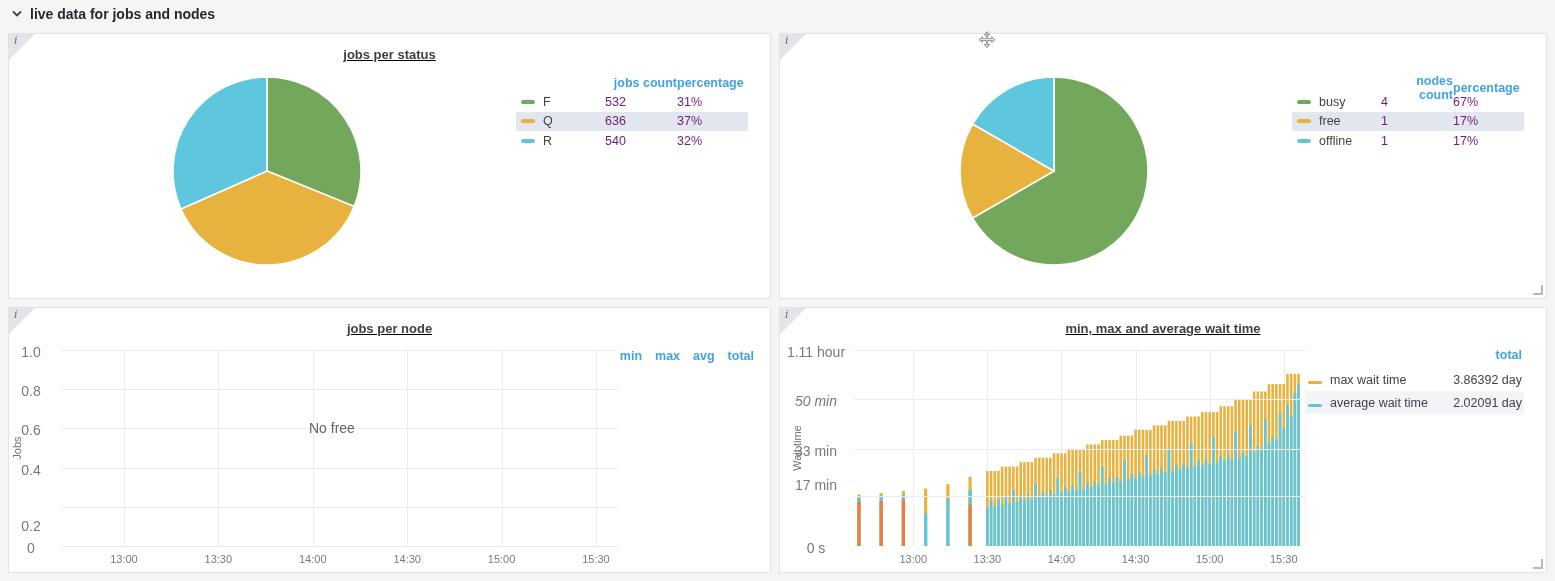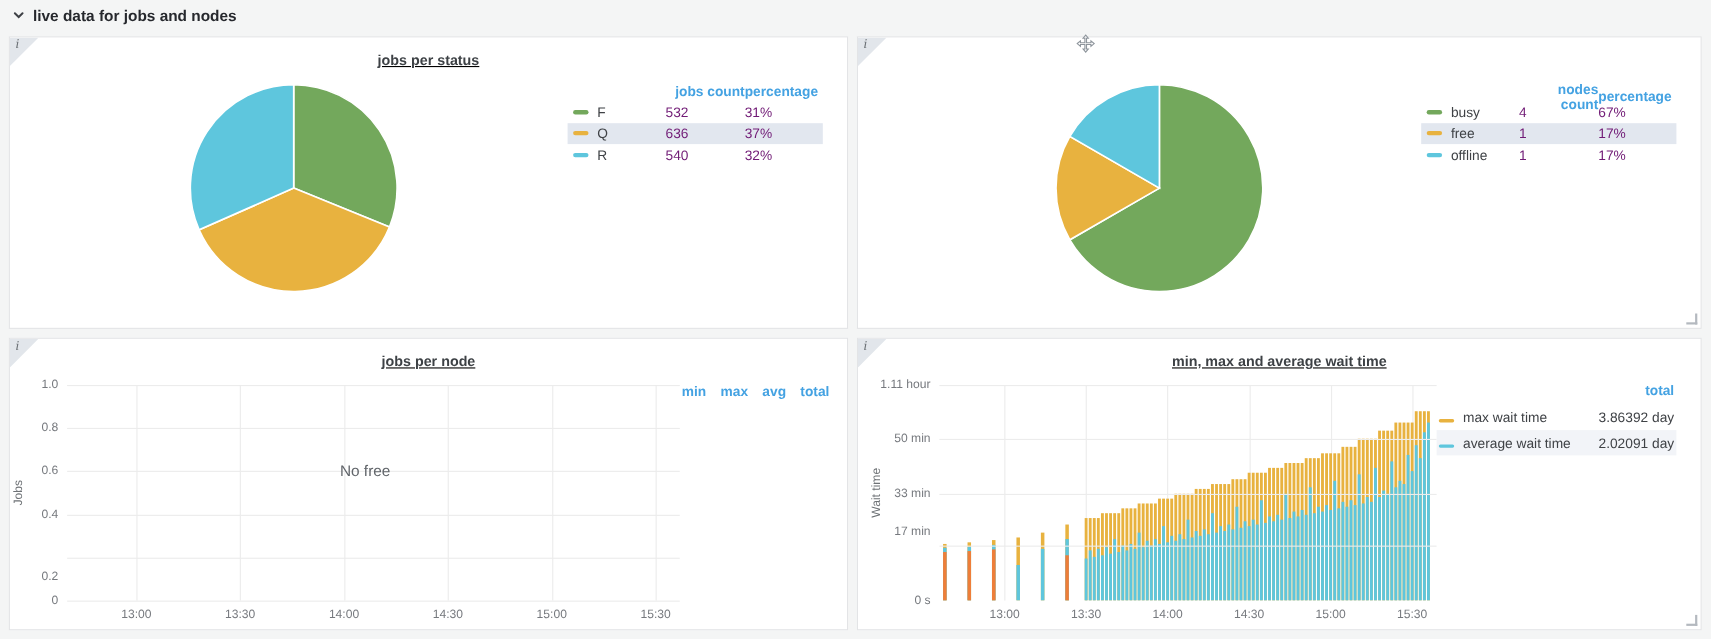--- a/index.html
+++ b/index.html
@@ -42,21 +42,21 @@
   .pl-head{color:#44A2E2;font-weight:bold;height:18px;cursor:pointer;}
   .pl-head span{text-align:right;}
   .pl-label{display:flex;align-items:center;gap:8px;color:#3F4246;cursor:pointer;}
   .pl-dash{width:14px;height:4px;border-radius:2px;flex:0 0 auto;}
   .pl-num{text-align:left;color:#701a75;}
   .pl-highlight{background:#E2E7EF;}
   
   .plot{position:absolute;}
   .gridline-h{position:absolute;left:0;right:0;height:1px;background:#ECECEC;}
   .gridline-v{position:absolute;top:0;bottom:0;width:1px;background:#ECECEC;}
-  .ytick{position:absolute;text-align:right;font-size:11px;color:#76797E;}
+  .ytick{position:absolute;text-align:center;font-size:14px;color:#76797E;}
   .xtick{position:absolute;font-size:11px;color:#76797E;transform:translateX(-50%);}
   .axis-label{
     position:absolute;font-size:11px;color:#6E7276;transform:rotate(-90deg);
     transform-origin:center;white-space:nowrap;
   }
   .no-data{position:absolute;font-size:14px;color:#61656A;}
   .legend-links{
     position:absolute;top:41px;right:16px;display:flex;gap:13px;
     font-size:12.5px;font-weight:bold;color:#44A2E2;z-index:2;
   }
@@ -436,21 +436,21 @@
         <rect x="443.29" width="2.6" y="23.84" height="172.16" fill="#E8B23F"></rect>
         <rect x="443.29" width="2.6" y="34.14" height="161.86" fill="#5EC6DD"></rect>
       </svg>
   <div class="gridline-h" style="top: 0px;"></div>
       <div class="gridline-h" style="top: 48.8529px;"></div>
       <div class="gridline-h" style="top: 98.8829px;"></div>
       <div class="gridline-h" style="top: 145.97px;"></div>
     </div>
   <div id="wt-yticks">
       <div class="ytick" style="left: 6px; width: 60px; top: 36px;">1.11 hour</div>
-      <div class="ytick" style="left: 6px; width: 60px; top: 84.8529px;">50 min</div>
+      <div class="ytick" style="left: 6px; width: 60px; top: 84.8529px; font-style: italic;">50 min</div>
       <div class="ytick" style="left: 6px; width: 60px; top: 134.883px;">33 min</div>
       <div class="ytick" style="left: 6px; width: 60px; top: 169px;">17 min</div>
       <div class="ytick" style="left: 6px; width: 60px; top: 232px;">0 s</div>
     </div>
   <div id="wt-xticks">
       <div class="xtick" style="left: 133.279px; top: 245px;">13:00</div>
       <div class="xtick" style="left: 207.377px; top: 245px;">13:30</div>
       <div class="xtick" style="left: 281.475px; top: 245px;">14:00</div>
       <div class="xtick" style="left: 355.574px; top: 245px;">14:30</div>
       <div class="xtick" style="left: 429.672px; top: 245px;">15:00</div>

